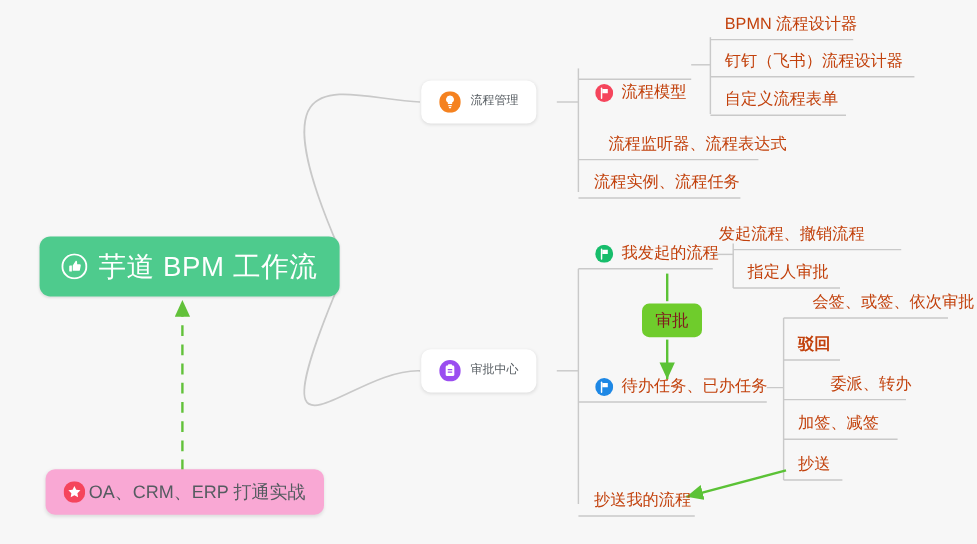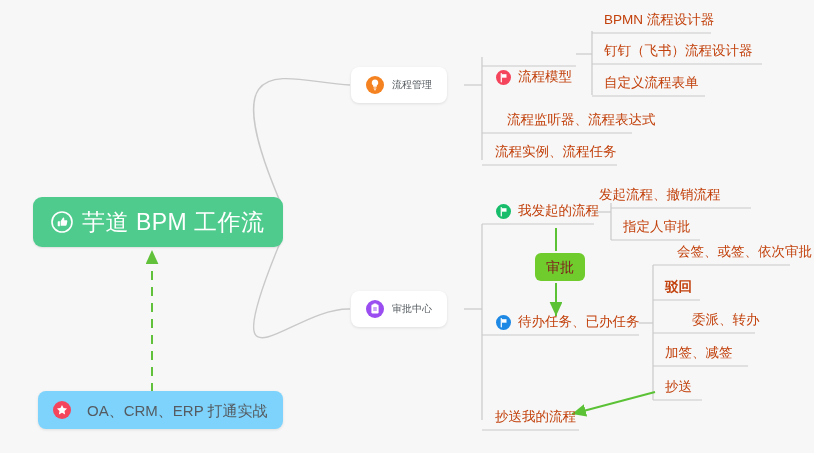--- a/index.html
+++ b/index.html
@@ -47,22 +47,22 @@
   .branch-label{
     color:#555b60;
     font-size:10px;
     white-space:nowrap;
     line-height:1;
   }
 
   
   .note-node{
     position:absolute;
-    display:flex;align-items:center;gap:16px;
-    background:#7dd3fc;
+    display:flex;align-items:center;gap:3px;
+    background:#f9a8d4;
     border-radius:8px;
     padding:0 15px;
     height:38px;
     box-shadow:0 1px 3px rgba(0,0,0,.10);
     box-sizing:border-box;
   }
   .note-label{
     color:#555b60;
     font-size:15px;
     white-space:nowrap;

